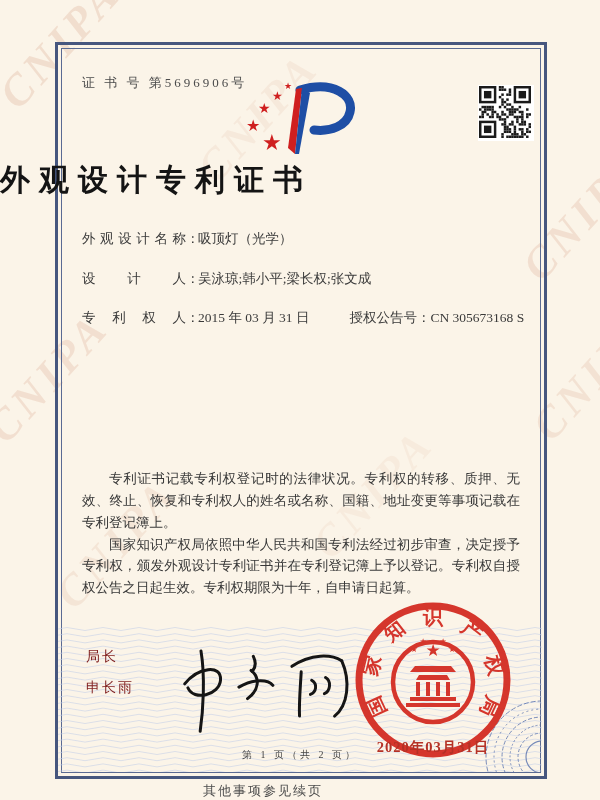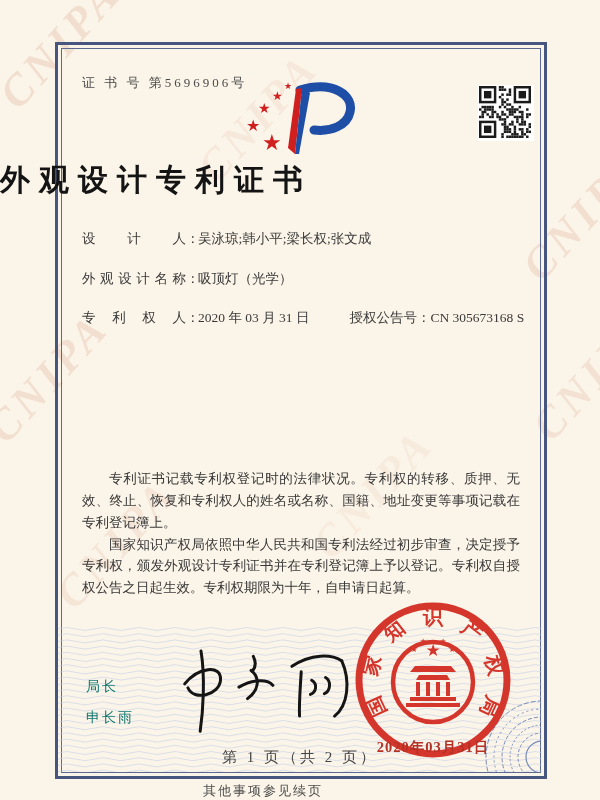--- a/index.html
+++ b/index.html
@@ -21,26 +21,26 @@
   .flabel{display:inline-block;width:104px;text-align:justify;text-align-last:justify;
       vertical-align:top;}
   .fcolon{display:inline-block;width:12px;}
   .fvalue{display:inline-block;max-width:318px;white-space:normal;vertical-align:top;}
   .grant2{display:inline-block;margin-left:40px;}
   .paras{position:absolute;left:82px;top:468px;width:438px;font-size:13.5px;line-height:1.62;
       color:#383838;text-align:justify;}
   .paras p{margin:0;text-indent:2em;}
   .waves{position:absolute;left:58px;top:626px;width:484px;height:146px;opacity:.75;}
   .ornament{position:absolute;left:447px;top:662px;width:93px;height:110px;overflow:hidden;opacity:.8;}
-  .signer{position:absolute;left:86px;top:678px;font-size:14px;color:#0f766e;
+  .signer{position:absolute;left:86px;top:648px;font-size:14px;color:#7f1d1d;
       font-family:"Liberation Sans","DejaVu Sans",sans-serif;}
   .signer div{margin-bottom:13px;letter-spacing:2px;}
   .signature{position:absolute;left:150px;top:638px;width:220px;height:100px;transform:rotate(-3deg);}
   .seal{position:absolute;left:350px;top:600px;width:166px;height:166px;opacity:.93;}
-  .pageno{position:absolute;left:0;top:748px;width:600px;text-align:center;font-size:15px;
+  .pageno{position:absolute;left:0;top:748px;width:600px;text-align:center;font-size:10px;
       letter-spacing:3px;color:#454545;}
   .contnote{position:absolute;left:0;top:782px;width:526px;text-align:center;font-size:13px;
       letter-spacing:2px;color:#4c4c4c;}
 </style>
 </head>
 <body>
 
 <div id="wm-layer">
     <span class="wm" style="left: -18px; top: 18px; opacity: 0.32;">CNIPA</span>
     <span class="wm" style="left: 180px; top: 92px; opacity: 0.16;">CNIPA</span>
@@ -209,27 +209,27 @@
         <rect x="2.5" y="37.5" width="12.5" height="12.5" fill="#fff"></rect>
         <rect x="5" y="40" width="7.5" height="7.5" fill="#1a1a1a"></rect>
       </g>
     </svg>
 </div>
 
 <div class="title">外观设计专利证书</div>
 
 <div class="fields">
   <div class="frow">
+    <span class="flabel">外观设计名称</span><span class="fcolon">：</span><span class="fvalue">吸顶灯（光学）</span>
+  </div>
+  <div class="frow">
     <span class="flabel">设计人</span><span class="fcolon">：</span><span class="fvalue">吴泳琼;韩小平;梁长权;张文成</span>
   </div>
   <div class="frow">
-    <span class="flabel">外观设计名称</span><span class="fcolon">：</span><span class="fvalue">吸顶灯（光学）</span>
-  </div>
-  <div class="frow">
-    <span class="flabel">专利权人</span><span class="fcolon">：</span><span class="fvalue">2020 年 03 月 31 日</span><span class="grant2"><span>授权公告号</span><span>：</span><span>CN 305673168 S</span></span>
+    <span class="flabel">专利权人</span><span class="fcolon">：</span><span class="fvalue">2015 年 03 月 31 日</span><span class="grant2"><span>授权公告号</span><span>：</span><span>CN 305673168 S</span></span>
   </div>
 </div>
 
 <div class="paras">
   <p>专利证书记载专利权登记时的法律状况。专利权的转移、质押、无效、终止、恢复和专利权人的姓名或名称、国籍、地址变更等事项记载在专利登记簿上。</p>
   <p>国家知识产权局依照中华人民共和国专利法经过初步审查，决定授予专利权，颁发外观设计专利证书并在专利登记簿上予以登记。专利权自授权公告之日起生效。专利权期限为十年，自申请日起算。</p>
 </div>
 
 <svg class="waves" id="wave-svg">
     <path d="M0 3 Q 9 0 18 3 T 36 3 T 54 3 T 72 3 T 90 3 T 108 3 T 126 3 T 144 3 T 162 3 T 180 3 T 198 3 T 216 3 T 234 3 T 252 3 T 270 3 T 288 3 T 306 3 T 324 3 T 342 3 T 360 3 T 378 3 T 396 3 T 414 3 T 432 3 T 450 3 T 468 3 T 486 3" fill="none" stroke="#c6d1e8" stroke-width="0.8"></path>

